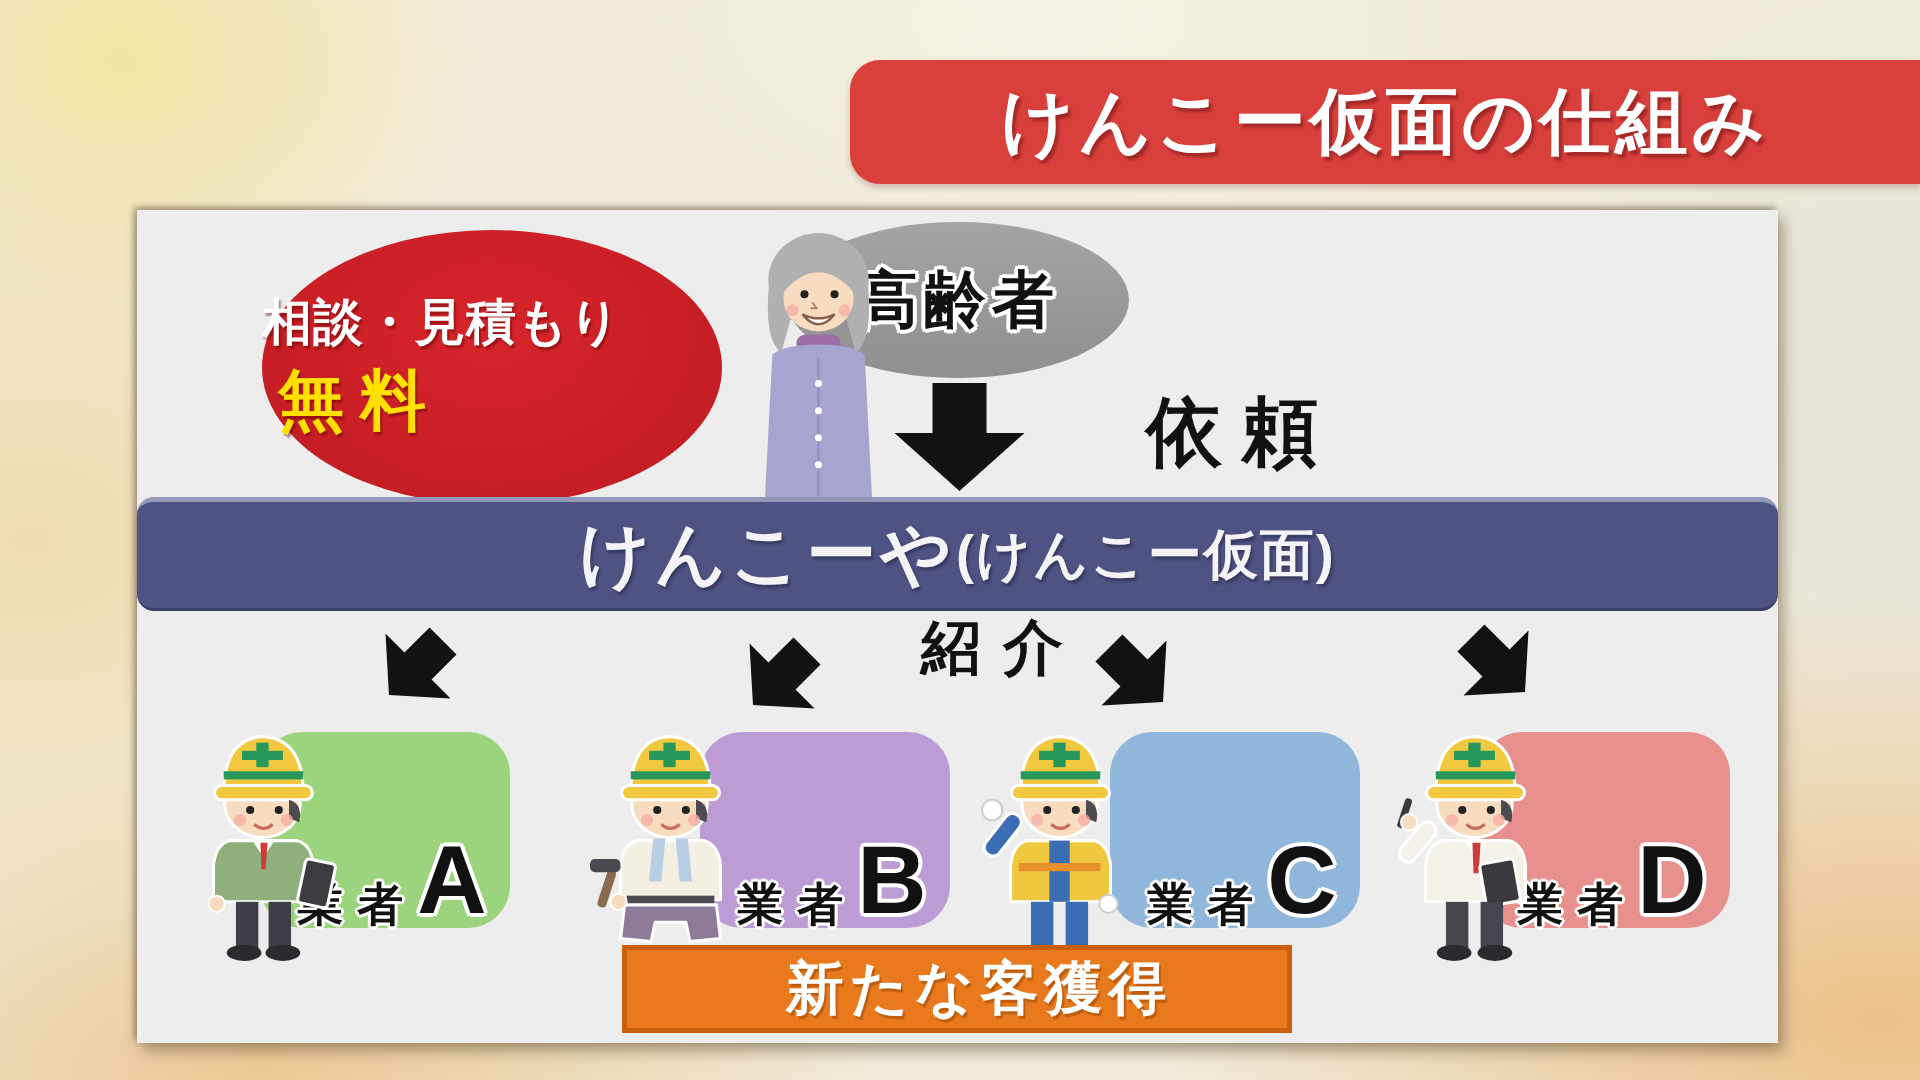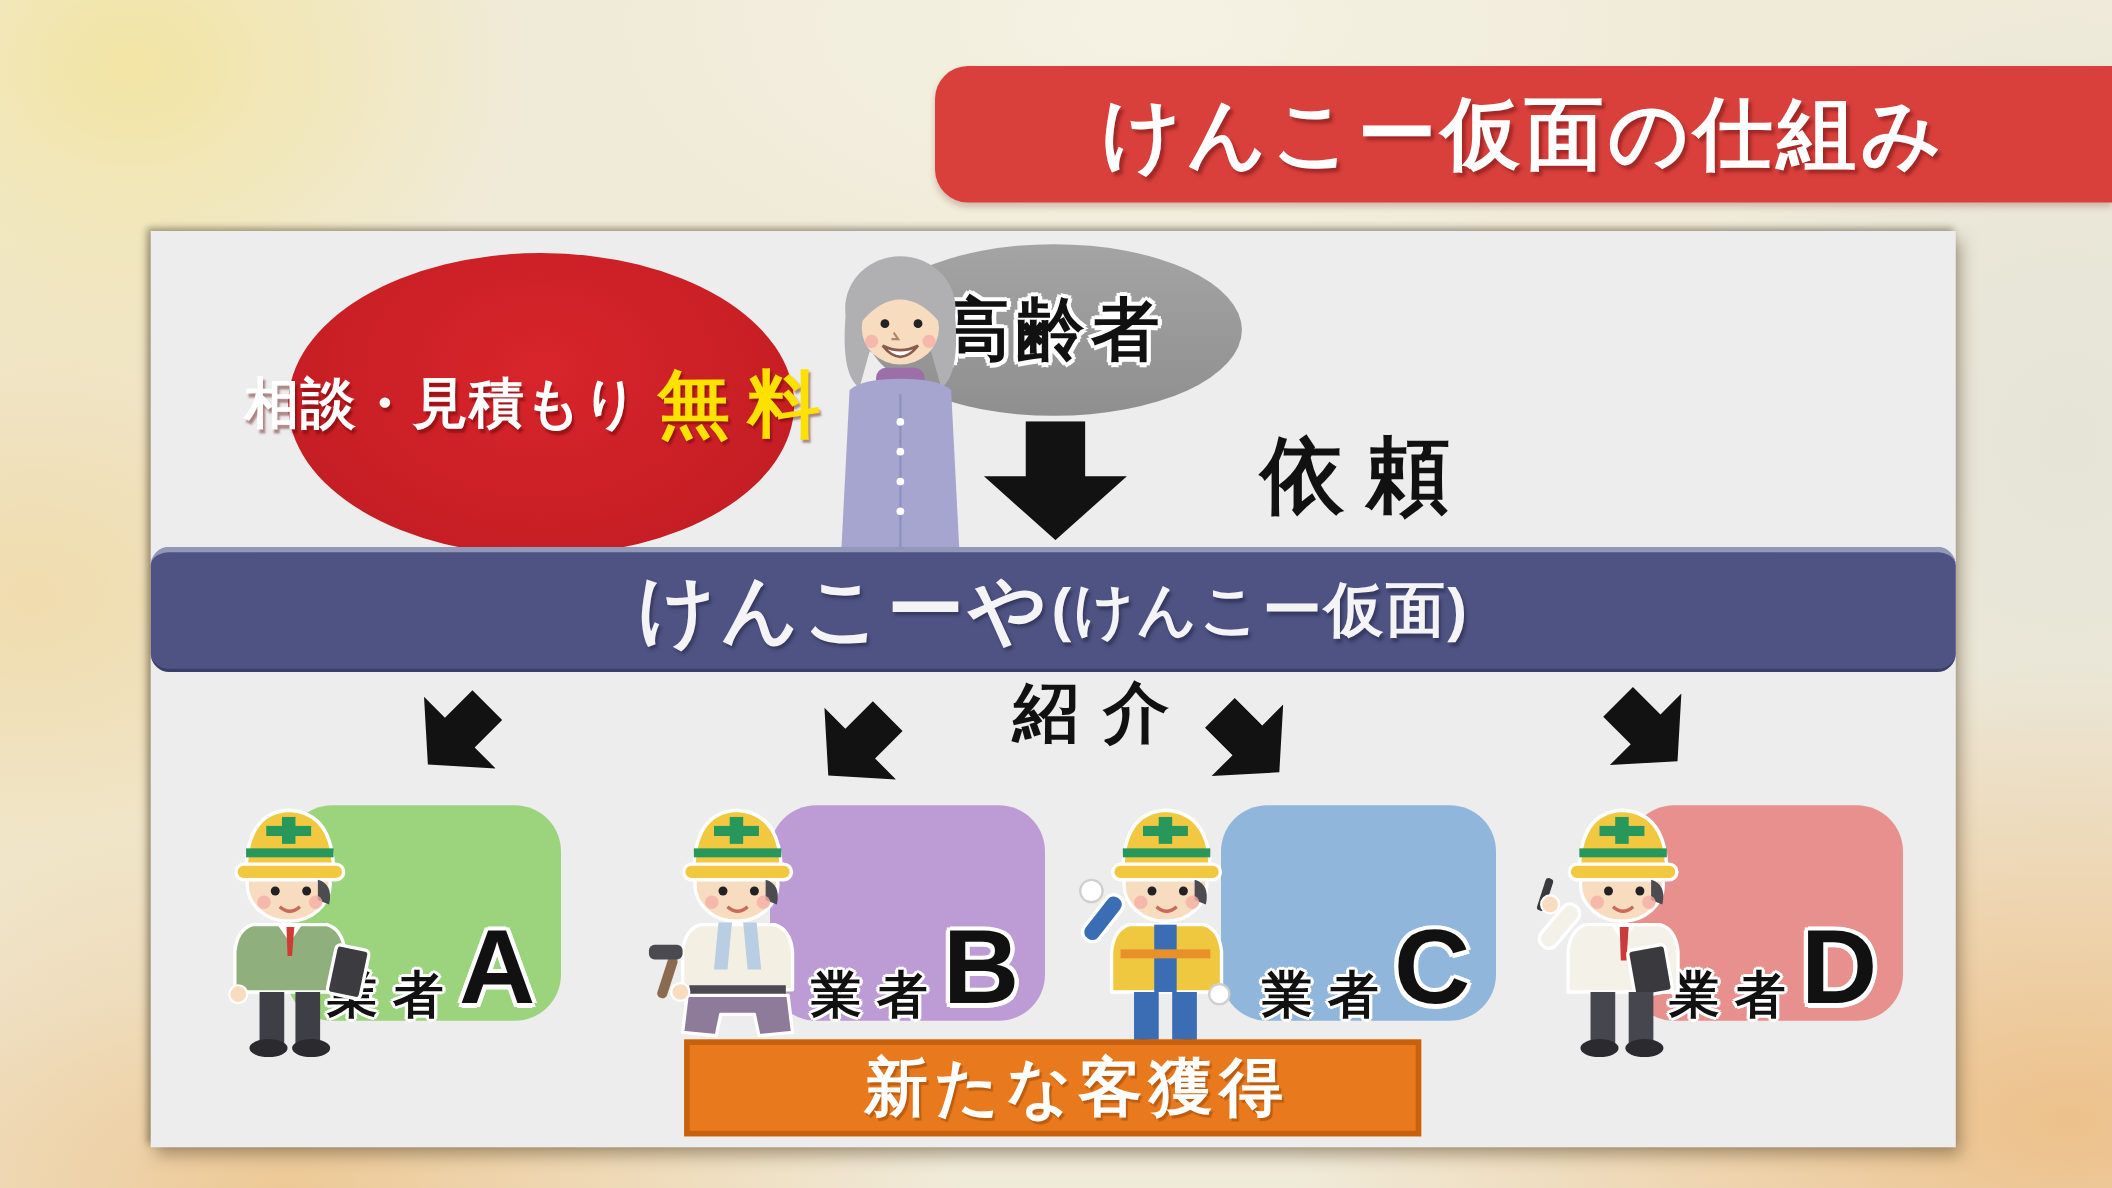--- a/index.html
+++ b/index.html
@@ -34,21 +34,21 @@
   .panel{
     position:absolute;left:137px;top:210px;width:1641px;height:833px;
     background:#EDEDEE;
     box-shadow:-3px -3px 6px rgba(70,60,40,.45), 5px 8px 14px rgba(95,75,45,.5);
   }
 
   
   .free-oval{
     position:absolute;left:125px;top:20px;width:460px;height:275px;
     border-radius:50%;
-    display:flex;flex-direction:row;align-items:center;justify-content:center;
+    display:flex;flex-direction:column;justify-content:center;
     background:radial-gradient(ellipse at 50% 38%, #D7252B 0%, #C61E24 70%, #B81A20 100%);
   }
   .free-line1{color:#fff;font-size:50px;font-weight:900;letter-spacing:1px;
     text-shadow:2px 3px 2px rgba(90,0,0,.45);white-space:nowrap;}
   .free-line2{font-size:66px;font-weight:900;letter-spacing:16px;margin-top:0;
     text-shadow:2px 3px 2px rgba(90,0,0,.45);white-space:nowrap;padding-left:16px;}
 
   
   .elder-oval{
     position:absolute;left:650px;top:12px;width:342px;height:156px;border-radius:50%;

